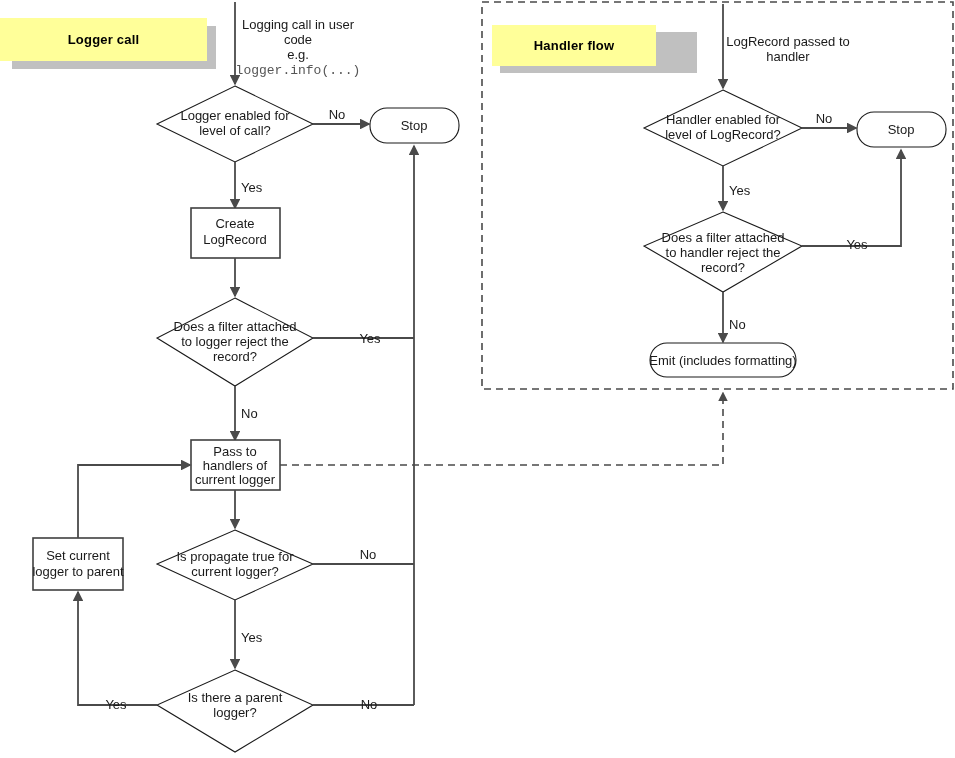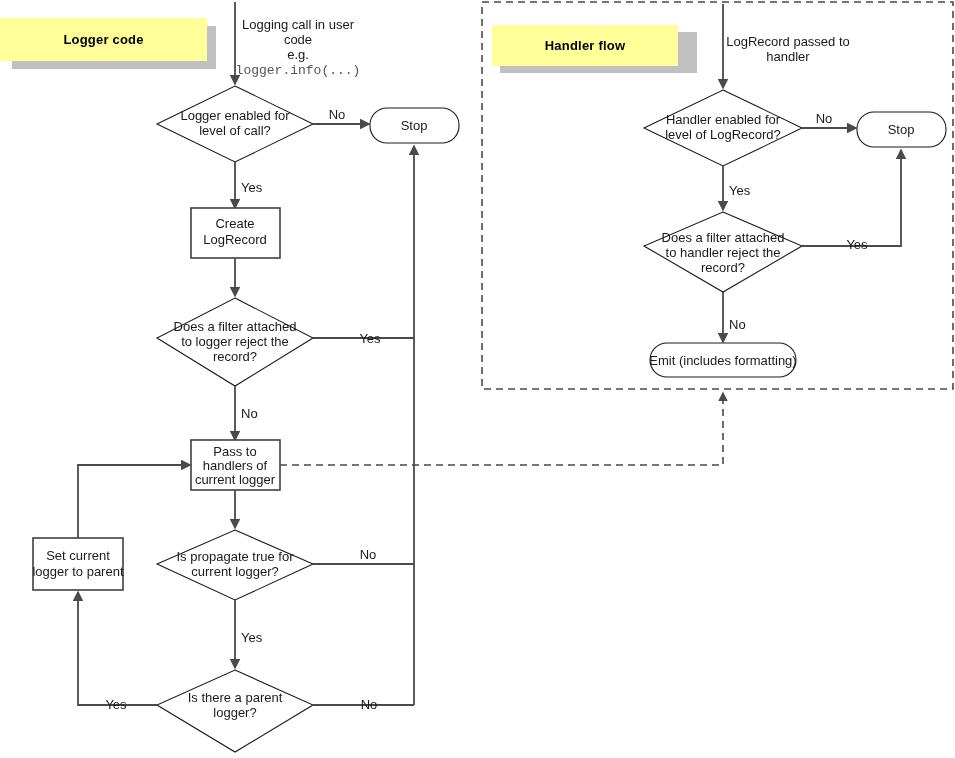--- a/index.html
+++ b/index.html
@@ -80,25 +80,25 @@
     stroke-dasharray: 7 5;
   }
 </style>
 </head>
 <body>
 
 <div id="canvas">
 
   <div class="banner-shadow" style="left:12px; top:26px; width:204px; height:43px;"></div>
   <div class="banner" style="left:0px; top:18px; width:207px; height:43px;">
-    <span class="banner-label">Logger code</span>
+    <span class="banner-label">Logger call</span>
   </div>
 
   <div class="banner-shadow" style="left:500px; top:32px; width:197px; height:41px;"></div>
-  <div class="banner" style="left:492px; top:25px; width:186px; height:41px;">
+  <div class="banner" style="left:492px; top:25px; width:164px; height:41px;">
     <span class="banner-label">Handler flow</span>
   </div>
 
   <svg class="layer" viewBox="0 0 955 758" xmlns="http://www.w3.org/2000/svg">
     <defs>
       <marker id="arrow" viewBox="0 0 10 10" refX="8.5" refY="5" markerWidth="6" markerHeight="6" orient="auto-start-reverse">
         <path d="M 0 0 L 10 5 L 0 10 z" fill="#4a4a4a"></path>
       </marker>
       <marker id="arrowdash" viewBox="0 0 10 10" refX="8.5" refY="5" markerWidth="6" markerHeight="6" orient="auto-start-reverse">
         <path d="M 0 0 L 10 5 L 0 10 z" fill="#4a4a4a"></path>

